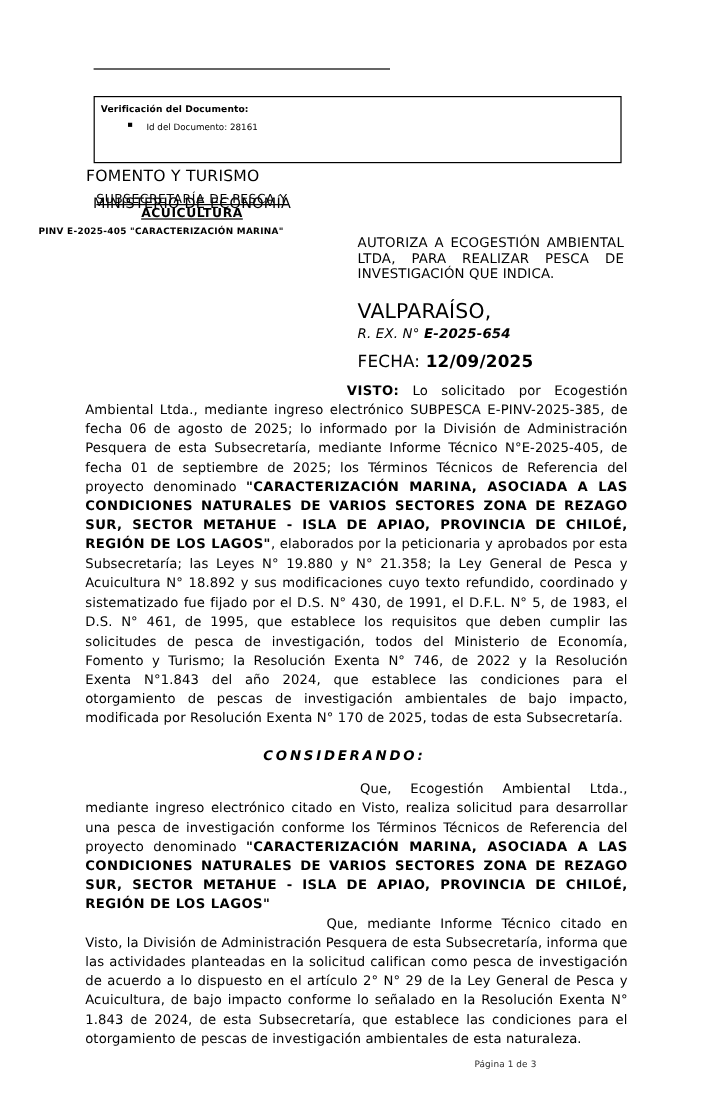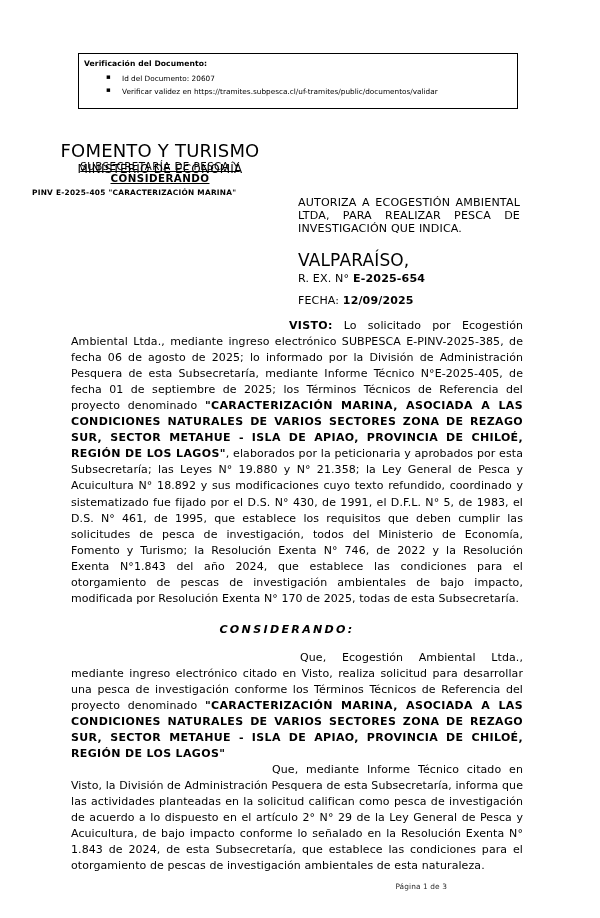--- a/index.html
+++ b/index.html
@@ -14,21 +14,21 @@
     background: #ffffff;
     font-family: "DejaVu Sans", sans-serif;
     color: #000000;
     overflow: hidden;
   }
 
   
   .verif-box {
     position: absolute;
     left: 78px;
-    top: 53px;
+    top: 80px;
     width: 440px;
     height: 56px;
     border: 1.3px solid #000;
     box-sizing: border-box;
     overflow: hidden;
     background: #fff;
   }
   .verif-topline {
     position: absolute;
     left: 78px;
@@ -77,24 +77,24 @@
   }
   .lh-min1 {
     left: 40px;
     top: 124px;
     width: 240px;
     font-size: 12px;
     letter-spacing: 0.2px;
     margin-top: 38px;
   }
   .lh-min2 {
-    left: 40px;
+    left: 24px;
     top: 140px;
     width: 240px;
-    font-size: 18px;
+    font-size: 13px;
     letter-spacing: 0.2px;
   }
   .lh-sub1 {
     left: 40px;
     top: 160px;
     width: 240px;
     font-size: 10.3px;
     font-weight: normal;
     letter-spacing: 0.45px;
     text-decoration: underline;
@@ -134,24 +134,25 @@
   }
   .rh-city {
     top: 250px;
     font-size: 17px;
     letter-spacing: 0.15px;
   }
   .rh-rex {
     top: 272px;
     font-size: 11.1px;
     letter-spacing: 0.15px;
+    font-style: italic;
   }
   .rh-fecha {
     top: 294px;
-    font-size: 11px;
+    font-size: 14px;
     letter-spacing: 0.15px;
   }
   .rh b { font-weight: bold; }
 
   
   .body-col {
     position: absolute;
     left: 71px;
     top: 318px;
     width: 452px;
@@ -196,29 +197,28 @@
 </head>
 <body>
 
 <div class="page">
 
   <div class="verif-topline"></div>
 
   <div class="verif-box">
     <div class="verif-title">Verificación del Documento:</div>
     <ul class="verif-list">
-      <li>Id del Documento: 20607</li>
-      <li>Verificar validez en https://tramites.subpesca.cl/uf-tramites/public/documentos/validar</li>
+      <li>Id del Documento: 28161</li>
     </ul>
   </div>
 
   <div class="lh lh-min1">MINISTERIO DE ECONOMÍA</div>
   <div class="lh lh-min2">FOMENTO Y TURISMO</div>
   <div class="lh lh-sub1">SUBSECRETARÍA DE PESCA Y</div>
-  <div class="lh lh-sub2">CONSIDERANDO</div>
+  <div class="lh lh-sub2">ACUICULTURA</div>
   <div class="lh lh-pinv">PINV E-2025-405 "CARACTERIZACIÓN MARINA"</div>
 
   <div class="rh rh-subject">AUTORIZA A ECOGESTIÓN AMBIENTAL LTDA, PARA REALIZAR PESCA DE INVESTIGACIÓN QUE INDICA.</div>
   <div class="rh rh-city">VALPARAÍSO,</div>
   <div class="rh rh-rex"><span>R. EX. N° </span><b>E-2025-654</b></div>
   <div class="rh rh-fecha"><span>FECHA: </span><b>12/09/2025</b></div>
 
   <div class="body-col">
 
     <p class="para"><span class="indent"></span><span class="lbl">VISTO:</span><span> Lo solicitado por Ecogestión Ambiental Ltda., mediante ingreso electrónico SUBPESCA E-PINV-2025-385, de fecha 06 de agosto de 2025; lo informado por la División de Administración Pesquera de esta Subsecretaría, mediante Informe Técnico N°E-2025-405, de fecha 01 de septiembre de 2025; los Términos Técnicos de Referencia del proyecto denominado </span><b>"CARACTERIZACIÓN MARINA, ASOCIADA A LAS CONDICIONES NATURALES DE VARIOS SECTORES ZONA DE REZAGO SUR, SECTOR METAHUE - ISLA DE APIAO, PROVINCIA DE CHILOÉ, REGIÓN DE LOS LAGOS"</b><span>, elaborados por la peticionaria y aprobados por esta Subsecretaría; las Leyes N° 19.880 y N° 21.358; la Ley General de Pesca y Acuicultura N° 18.892 y sus modificaciones cuyo texto refundido, coordinado y sistematizado fue fijado por el D.S. N° 430, de 1991, el D.F.L. N° 5, de 1983, el D.S. N° 461, de 1995, que establece los requisitos que deben cumplir las solicitudes de pesca de investigación, todos del Ministerio de Economía, Fomento y Turismo; la Resolución Exenta N° 746, de 2022 y la Resolución Exenta N°1.843 del año 2024, que establece las condiciones para el otorgamiento de pescas de investigación ambientales de bajo impacto, modificada por Resolución Exenta N° 170 de 2025, todas de esta Subsecretaría.</span></p>

